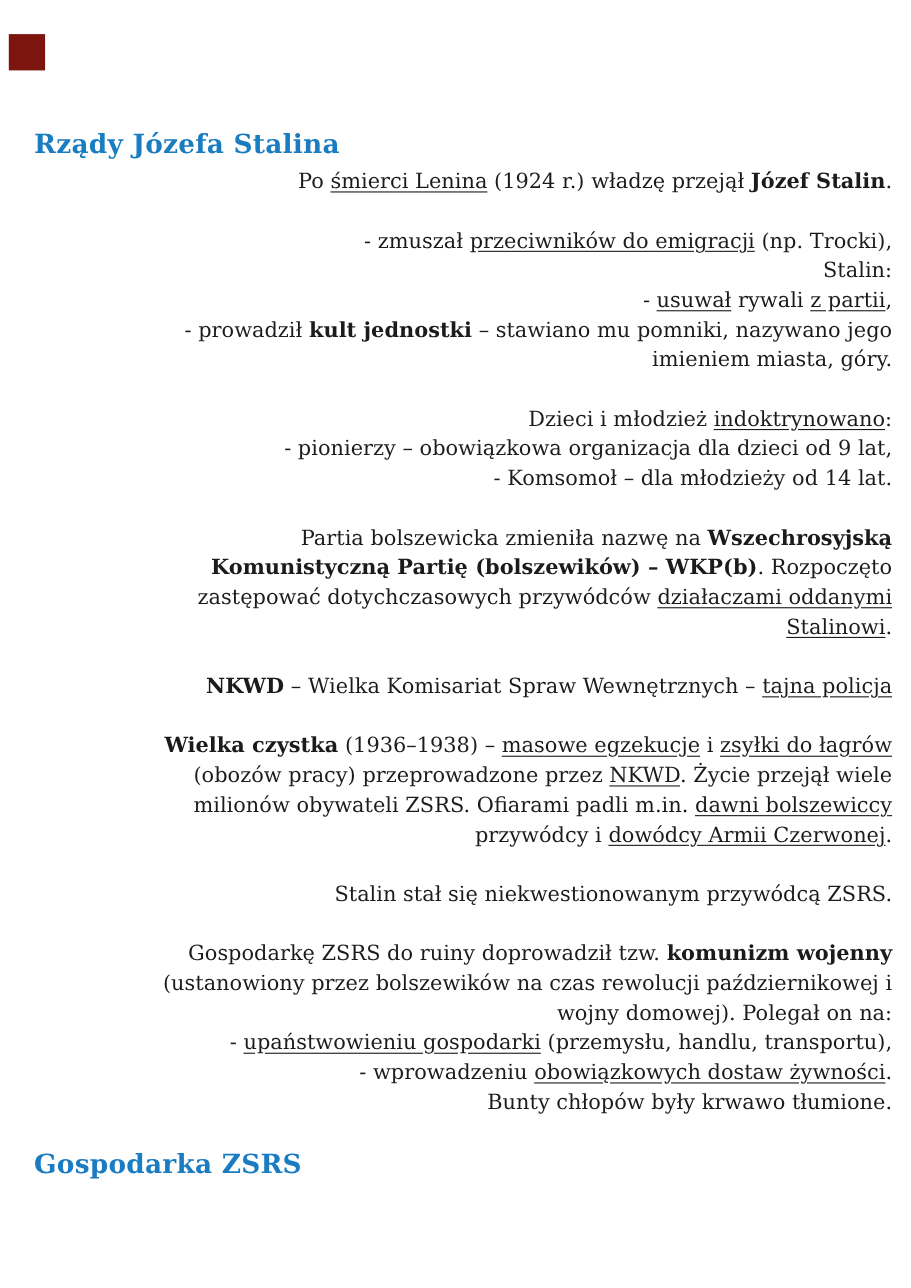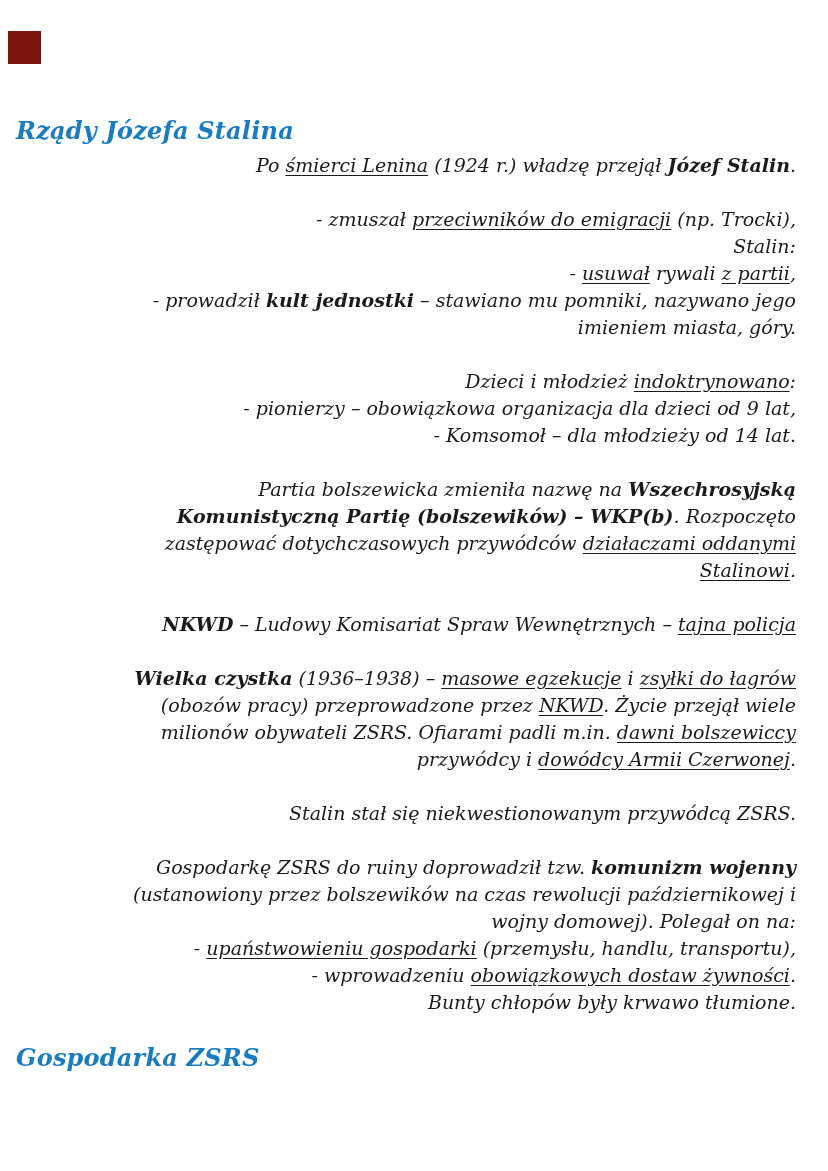--- a/index.html
+++ b/index.html
@@ -18,24 +18,23 @@
   .corner-marker {
     position: absolute;
     left: 8px;
     top: 31px;
     width: 33px;
     height: 33px;
     background: var(--corner-marker-color, #7d150f);
   }
   .content {
     position: absolute;
-    left: 16px;
+    left: 31px;
     top: 116px;
     width: 780px;
-    font-style: italic;
   }
   .block {
     margin: 0 0 27px 0;
   }
   .block.heading {
     font-size: 24px;
     line-height: 30px;
     font-weight: bold;
     color: var(--heading-color, #1a7cc1);
     margin: 0 0 6px 0;
@@ -73,21 +72,21 @@
       <div class="line"><span>- pionierzy – obowiązkowa organizacja dla dzieci od 9 lat,</span></div>
       <div class="line"><span>- Komsomoł – dla młodzieży od 14 lat.</span></div>
     </div>
     <div class="block para">
       <div class="line"><span>Partia bolszewicka zmieniła nazwę na </span><span class="b">Wszechrosyjską</span></div>
       <div class="line"><span class="b">Komunistyczną Partię (bolszewików) – WKP(b)</span><span>. Rozpoczęto</span></div>
       <div class="line"><span>zastępować dotychczasowych przywódców </span><span class="u">działaczami oddanymi</span></div>
       <div class="line"><span class="u">Stalinowi</span><span>.</span></div>
     </div>
     <div class="block para">
-      <div class="line"><span class="b">NKWD</span><span> – Ludowy Komisariat Spraw Wewnętrznych – </span><span class="u">tajna policja</span></div>
+      <div class="line"><span class="b">NKWD</span><span> – Wielka Komisariat Spraw Wewnętrznych – </span><span class="u">tajna policja</span></div>
     </div>
     <div class="block para">
       <div class="line"><span class="b">Wielka czystka</span><span> (1936–1938) – </span><span class="u">masowe egzekucje</span><span> i </span><span class="u">zsyłki do łagrów</span></div>
       <div class="line"><span>(obozów pracy) przeprowadzone przez </span><span class="u">NKWD</span><span>. Życie przejął wiele</span></div>
       <div class="line"><span>milionów obywateli ZSRS. Ofiarami padli m.in. </span><span class="u">dawni bolszewiccy</span></div>
       <div class="line"><span>przywódcy i </span><span class="u">dowódcy Armii Czerwonej</span><span>.</span></div>
     </div>
     <div class="block para">
       <div class="line"><span>Stalin stał się niekwestionowanym przywódcą ZSRS.</span></div>
     </div>

